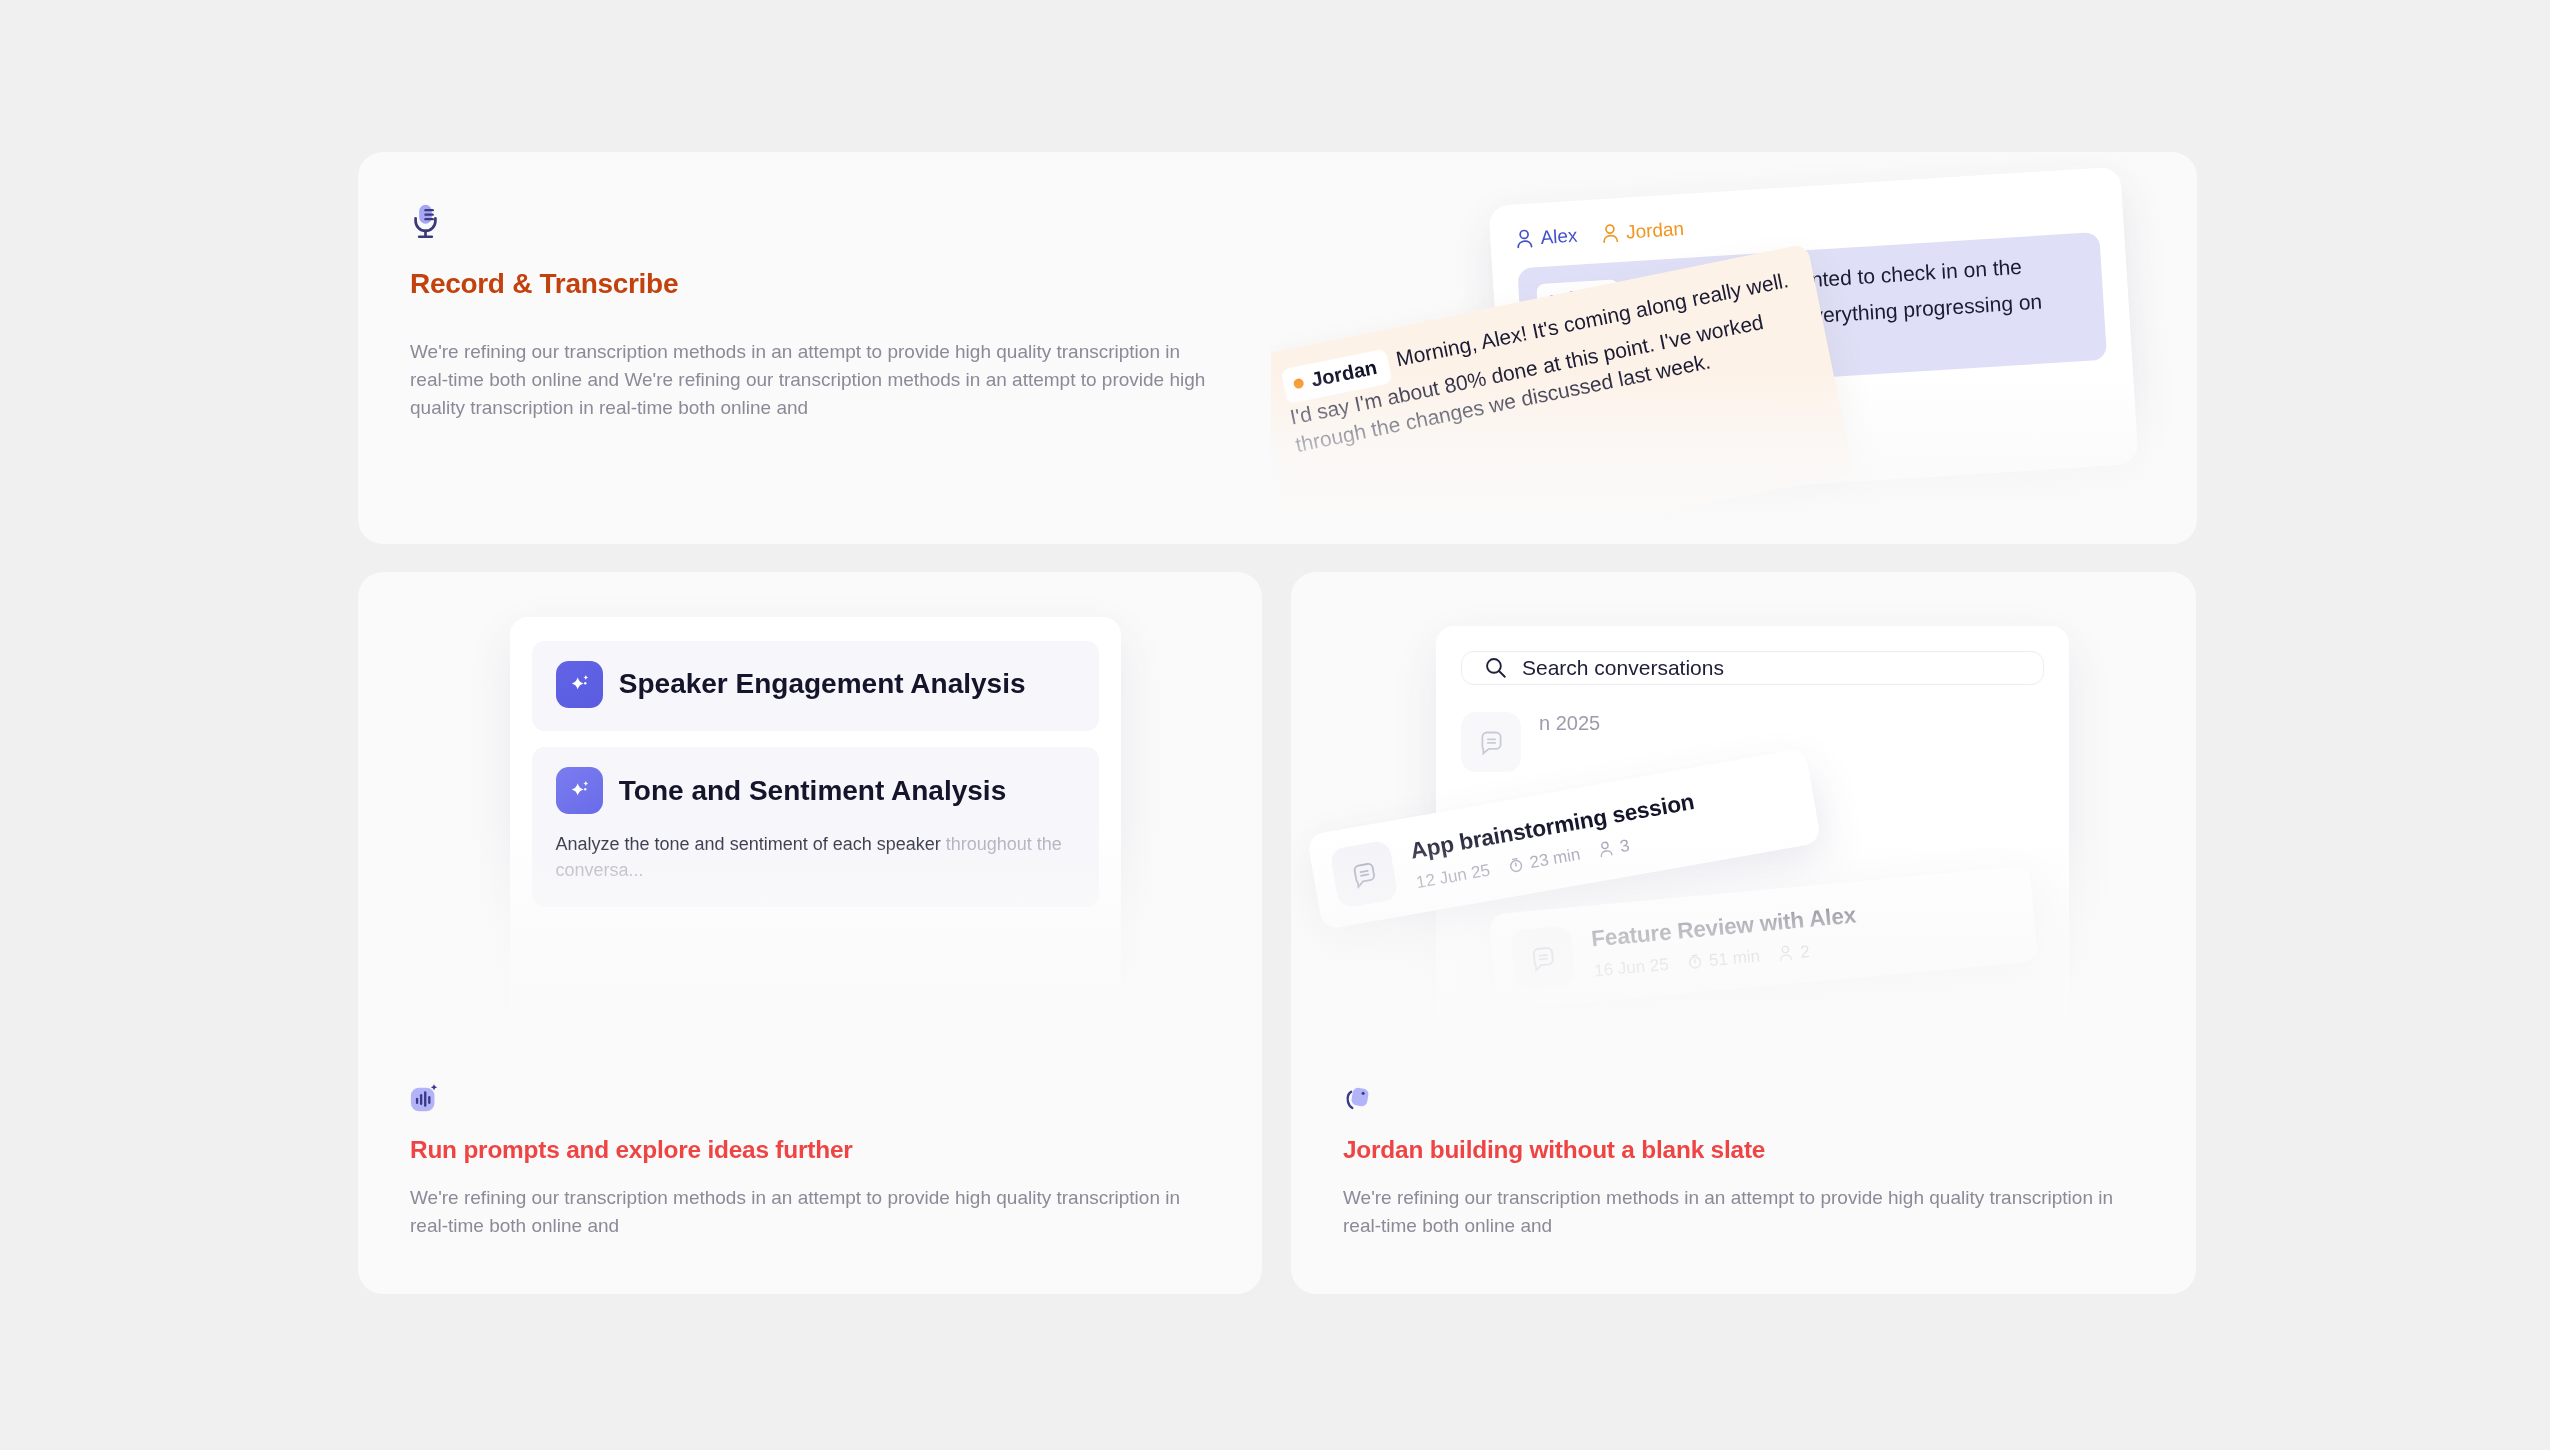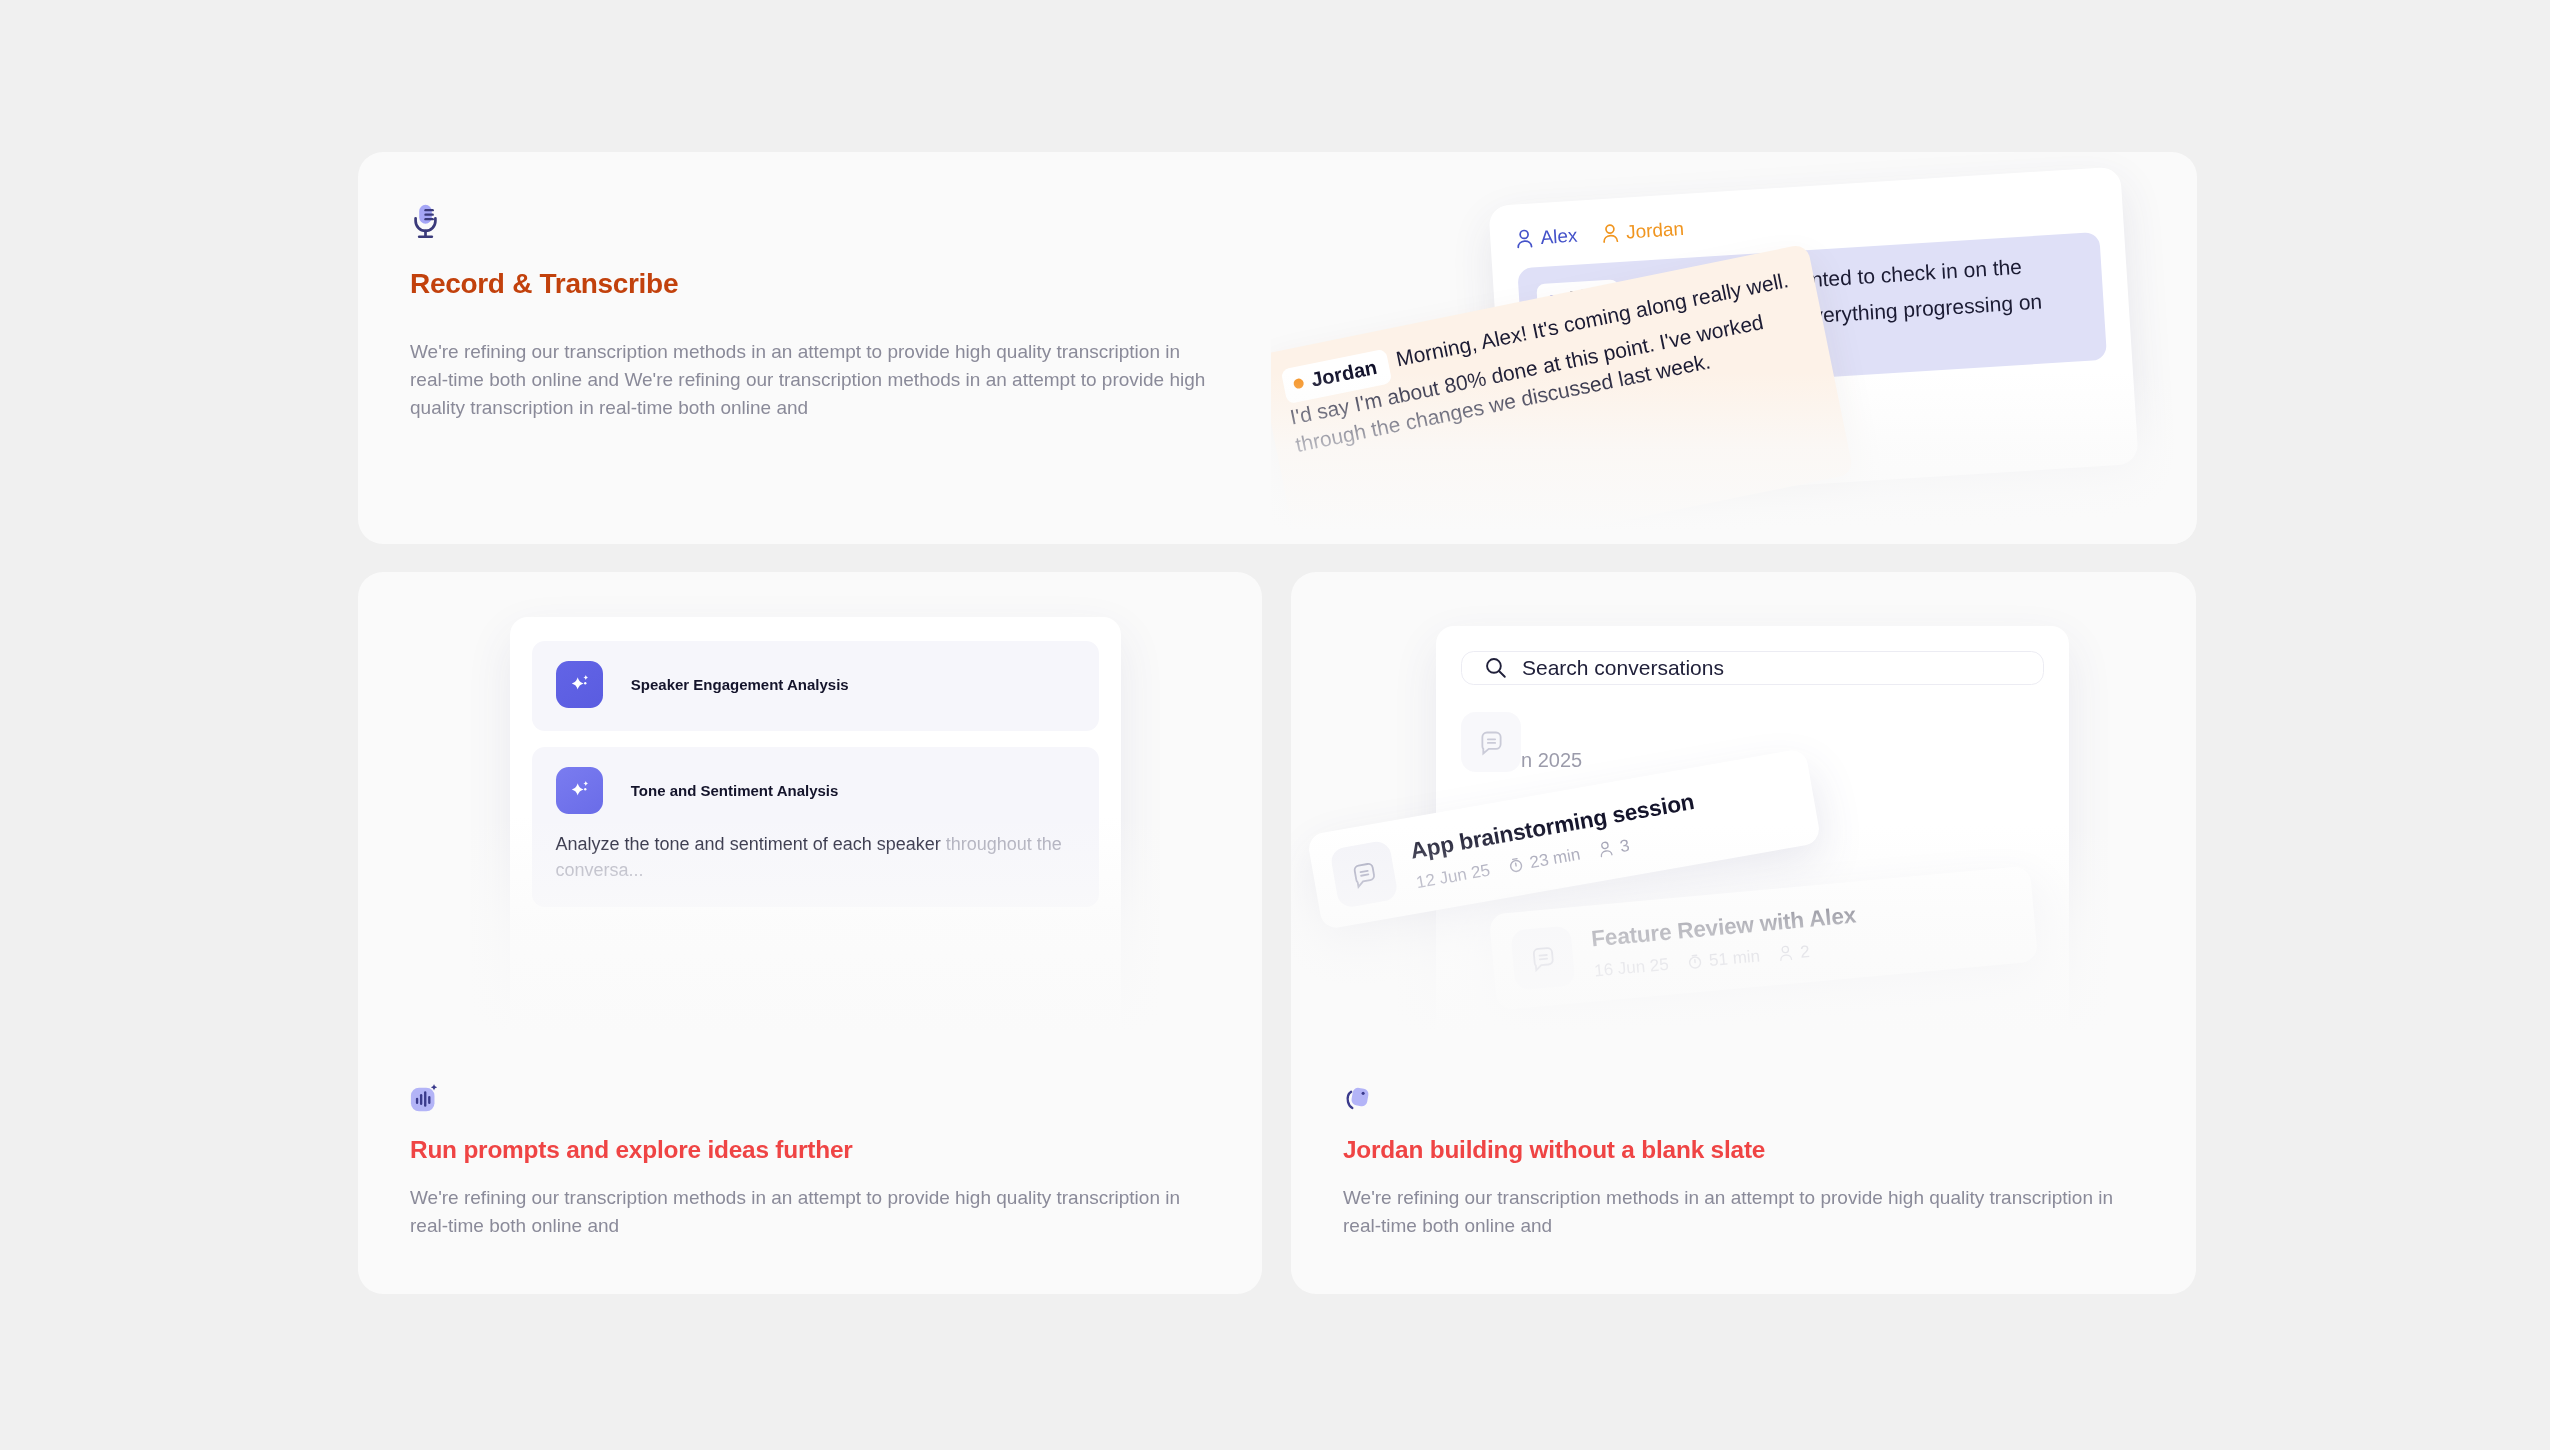--- a/index.html
+++ b/index.html
@@ -129,41 +129,41 @@
     margin-bottom: 16.3px;
   }
   .prompt-head { display: flex; align-items: center; gap: 16.3px; }
   .sparkle-box {
     width: 47px; height: 47px; border-radius: 12.7px;
     background: linear-gradient(145deg,#6264e6,#5a5ce0);
     display: flex; align-items: center; justify-content: center;
     flex: 0 0 auto;
   }
   .sparkle-box.alt { background: linear-gradient(145deg,#7a7cf0,#6a6ce8); }
-  .prompt-name { font-size: 15px; font-weight: 600; color: #14142b; margin-left: 12px; }
+  .prompt-name { font-size: 28px; font-weight: 600; color: #14142b; }
   .prompt-desc { margin-top: 18px; font-size: 18px; line-height: 1.42; color: #14142b; }
   .prompt-desc .muted { color: #a6a6b5; }
 
   
   .conv-wrap {
     position: absolute; left: 145px; top: 54px;
     width: 633px; height: 434px;
     background: #ffffff;
     border-radius: 18px;
     box-shadow: 0 18px 47px rgba(70,70,120,.09);
     padding: 25px;
   }
   .search-box {
     display: flex; align-items: center; gap: 14.5px;
     border: 0.9px solid #ececf3; border-radius: 12.7px;
     padding: 4px 22px;
     font-size: 21px; color: #20203a;
   }
   .conv-bg-row {
-    display: flex; align-items: flex-end; 
+    display: flex; align-items: flex-start; gap: 18px;
     margin-top: 27px; opacity: .55;
   }
   .conv-doc {
     width: 60px; height: 60px; border-radius: 14.5px;
     background: #f3f3f8; display:flex; align-items:center; justify-content:center;
     flex: 0 0 auto;
   }
   .conv-bg-text { font-size: 20px; color: #4a4a66; }
   .conv-bg-sub  { font-size: 17px; color: #a0a0b4; margin-top: 7.2px; }
 

